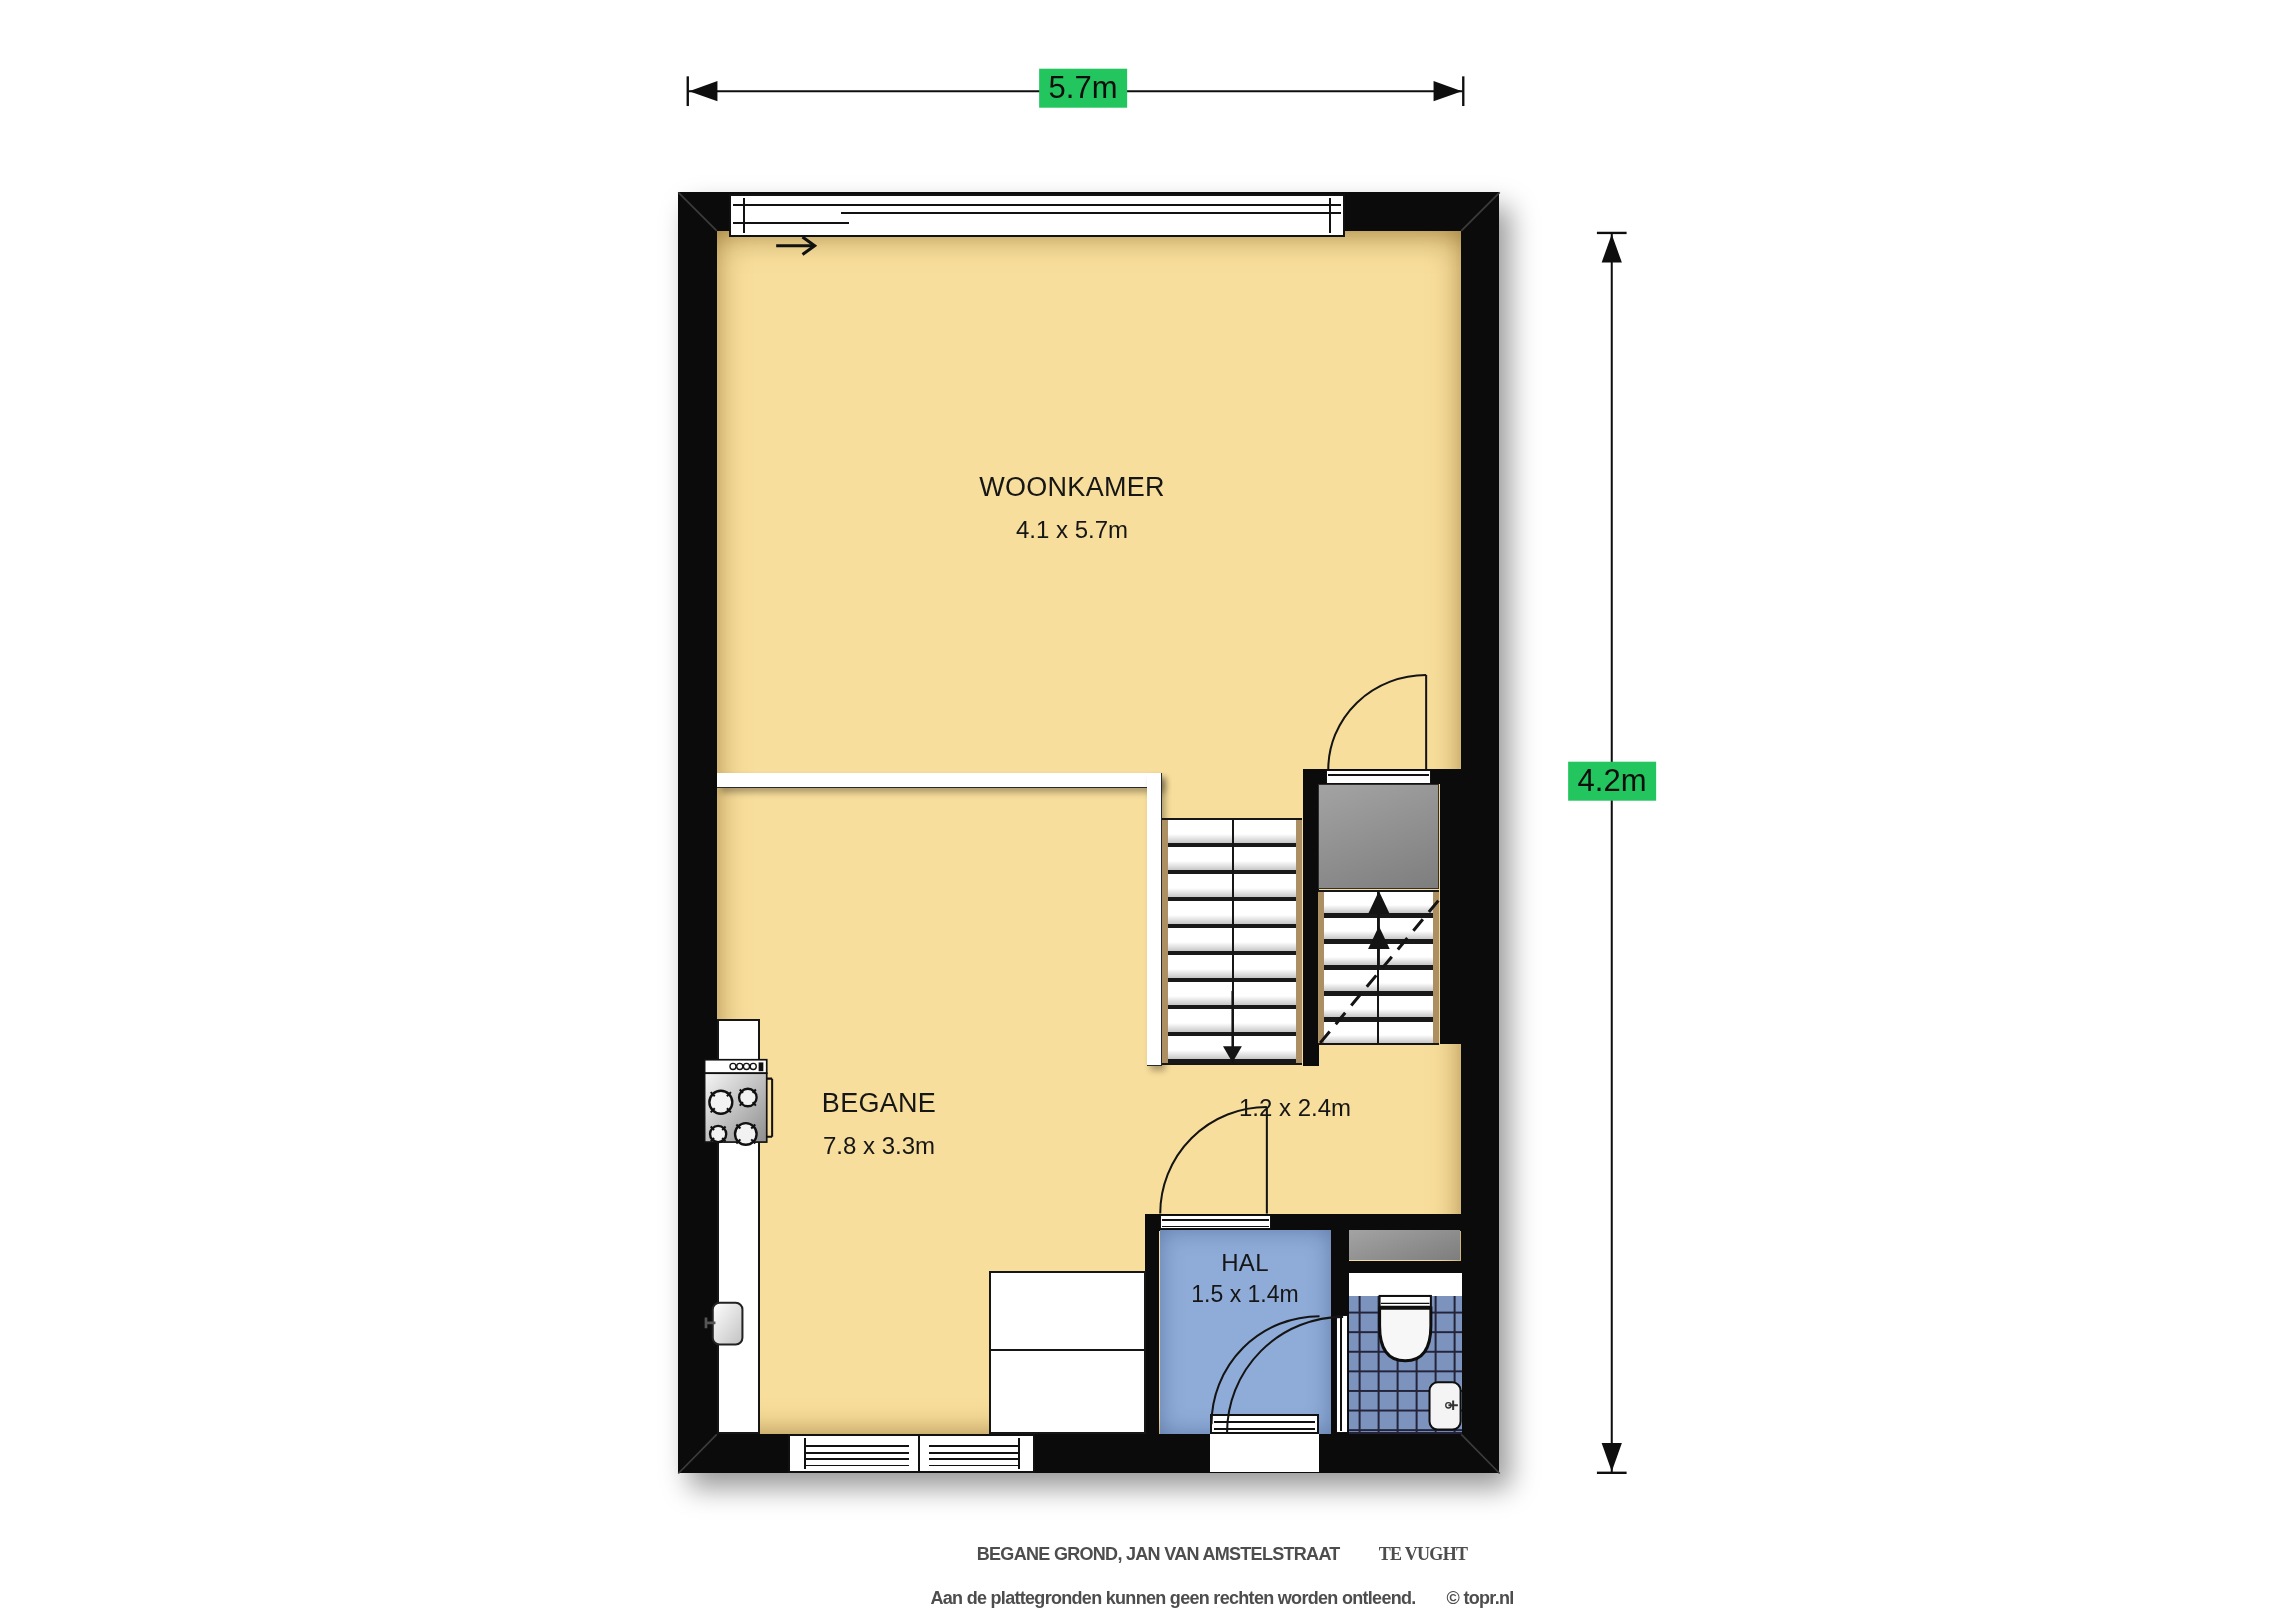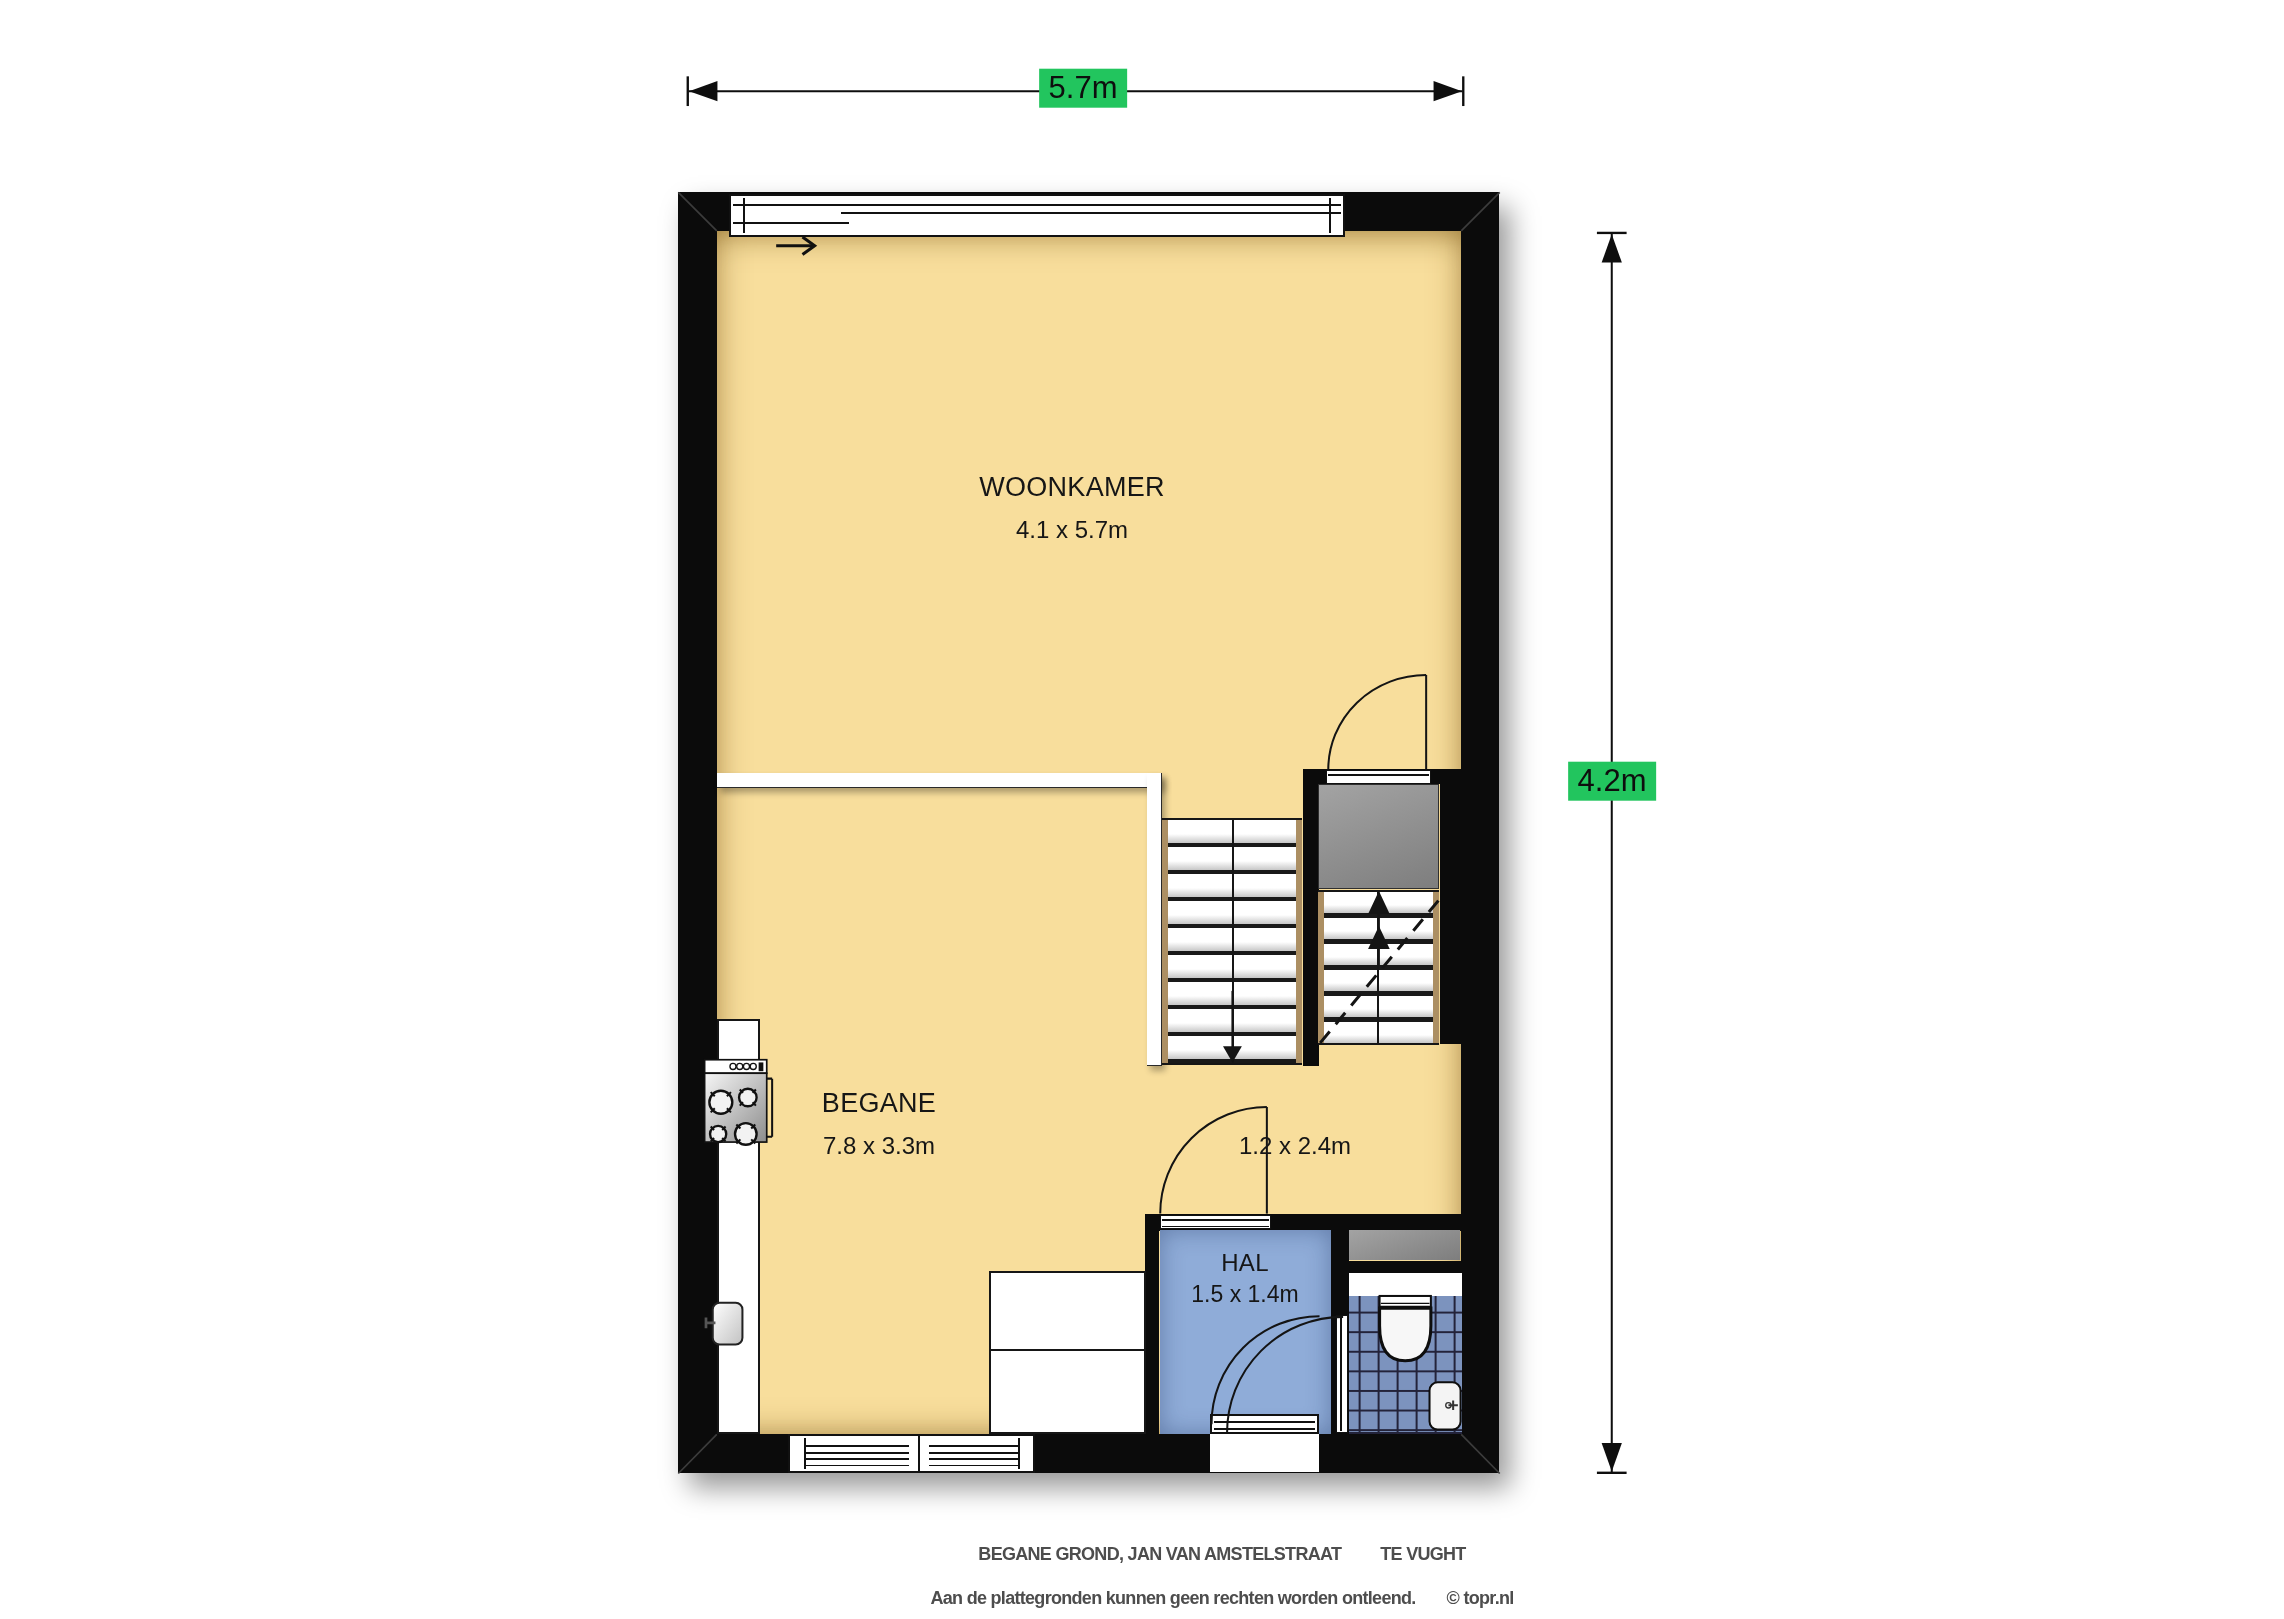--- a/index.html
+++ b/index.html
@@ -57,21 +57,21 @@
   .room-name{font-size:27px; letter-spacing:0.3px;}
   .room-size{font-size:24px; margin-top:13px;}
   .dim-label{position:absolute; transform:translate(-50%,-50%); background:#22c55e;
              padding:1.3px 9.4px; font-size:31px; color:#0e0e0e;}
 
   .footer{position:absolute; left:1222px; top:1544px; transform:translateX(-50%);
           text-align:center; color:var(--text_gray); font-weight:bold; white-space:nowrap;}
   .footer .row1 span, .footer .row2 span{display:inline-block; letter-spacing:-0.7px;}
   .footer .row1{font-size:18px;}
   .footer .row2{font-size:18px; margin-top:23px;}
-  .gap1{margin-left:39px;}
+  .gap1{margin-left:39px;font-family:Liberation Serif, serif;}
   .gap2{margin-left:31px;}
 
   svg.overlay{position:absolute; left:0; top:0; pointer-events:none;}
 </style>
 </head>
 <body>
 
 <div class="abs building"></div>
 <div class="abs interior"></div>
 
@@ -258,21 +258,21 @@
 <div class="room-label" style="left:1072px; top:472px;">
   <div class="room-name">WOONKAMER</div>
   <div class="room-size">4.1 x 5.7m</div>
 </div>
 
 <div class="room-label" style="left:879px; top:1088px;">
   <div class="room-name">BEGANE</div>
   <div class="room-size">7.8 x 3.3m</div>
 </div>
 
-<div class="room-label" style="left:1295px; top:1132px;">
+<div class="room-label" style="left:1295px; top:1094px;">
   <div class="room-size" style="margin-top:0;">1.2 x 2.4m</div>
 </div>
 
 <div class="room-label" style="left:1245px; top:1249px;">
   <div class="room-name" style="font-size:24px;">HAL</div>
   <div class="room-size" style="font-size:23px; margin-top:4px;">1.5 x 1.4m</div>
 </div>
 
 <div class="footer">
   <div class="row1">

